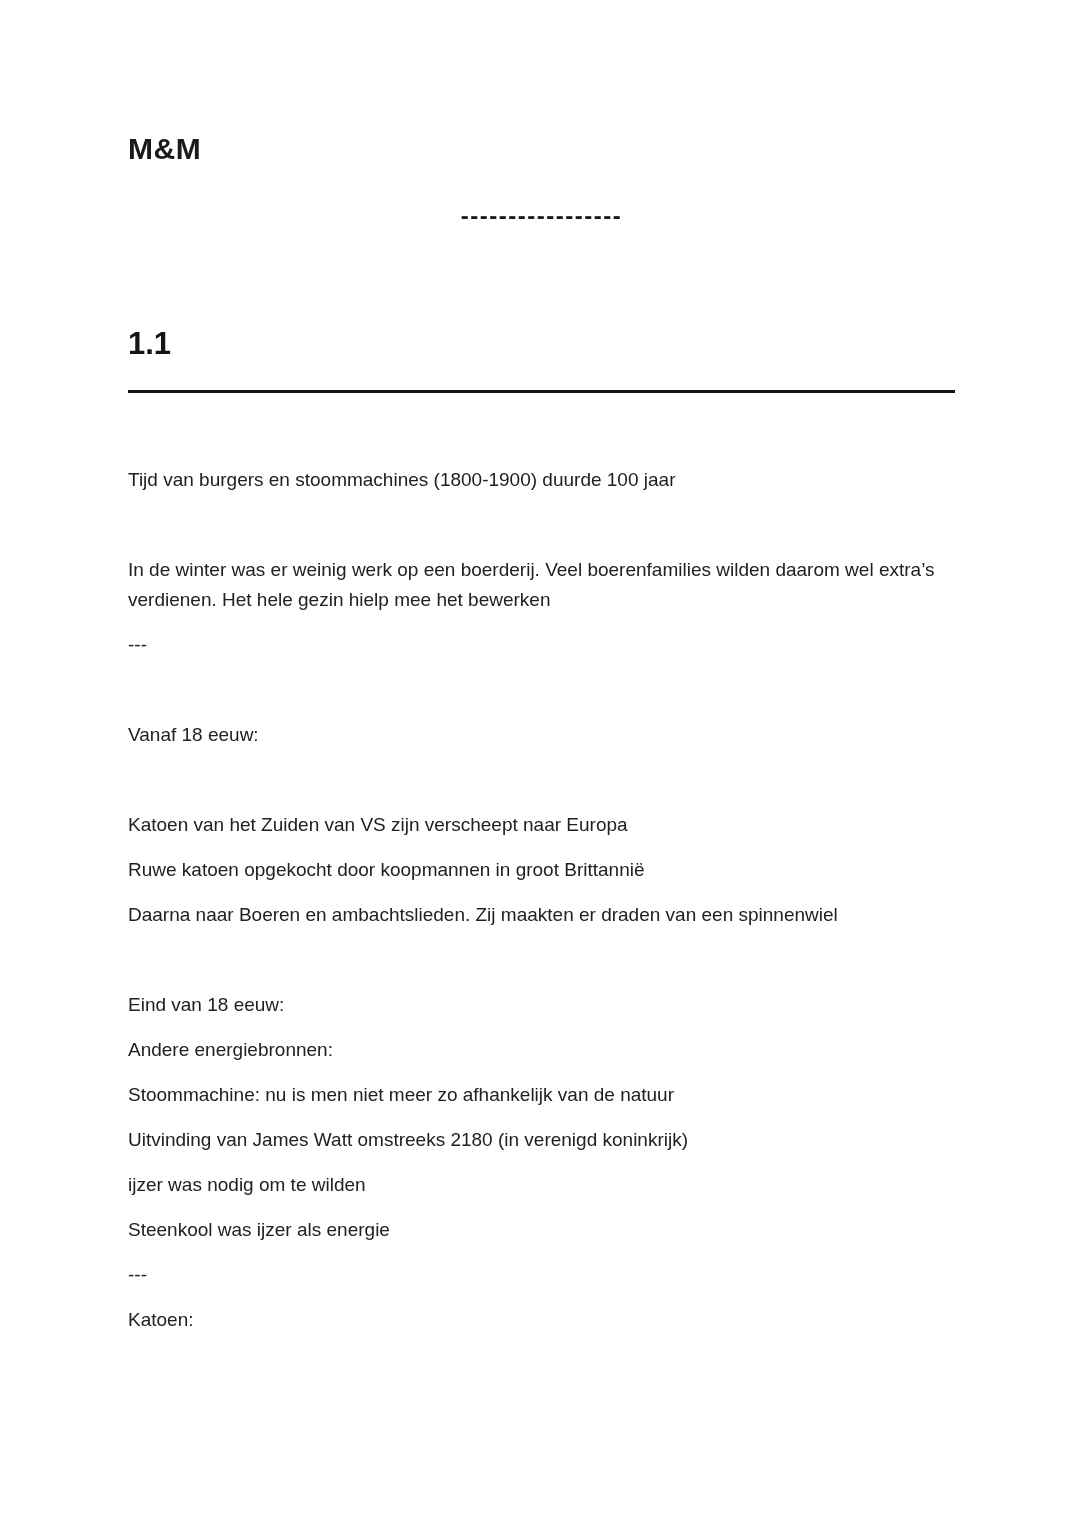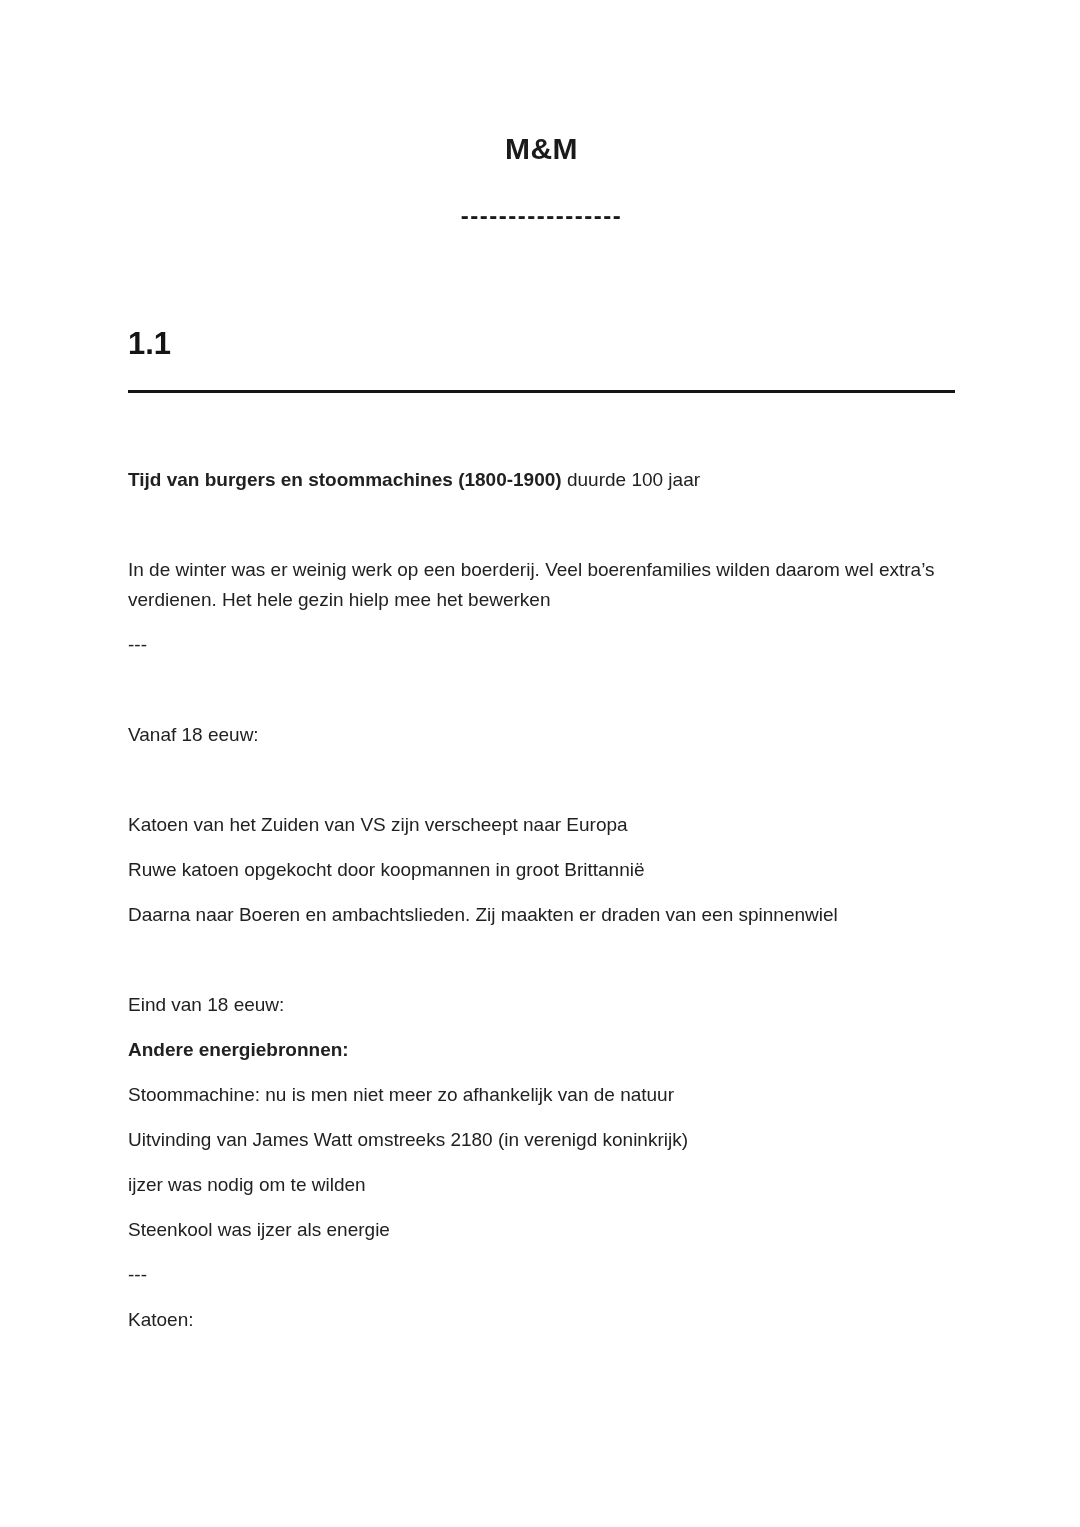--- a/index.html
+++ b/index.html
@@ -13,21 +13,21 @@
     min-height: 1527px;
     margin: 0 auto;
     background: #ffffff;
     font-family: "Liberation Sans", "DejaVu Sans", sans-serif;
     color: #1f1f1f;
     box-sizing: border-box;
     padding: 0 125px 60px 128px;
   }
   .doc-title {
     padding-top: 132px;
-    text-align: center;
+    text-align: left;
     font-size: 30px;
     font-weight: 700;
     letter-spacing: 0.5px;
     color: #1a1a1a;
   }
   .separator {
     margin-top: 36px;
     text-align: center;
     font-size: 24px;
     font-weight: 800;
@@ -48,21 +48,21 @@
   .body-text p {
     font-size: 19px;
     line-height: 30px;
     margin: 0 0 15px 0;
     color: #212121;
   }
   .body-text p.space-after {
     margin-bottom: 60px;
   }
   .bold {
-    font-weight: 700;
+    font-weight: 400;
   }
 </style>
 </head>
 <body>
 
 <div class="page">
 
   <div class="doc-title">M&amp;M</div>
 
   <div class="separator">-----------------</div>

